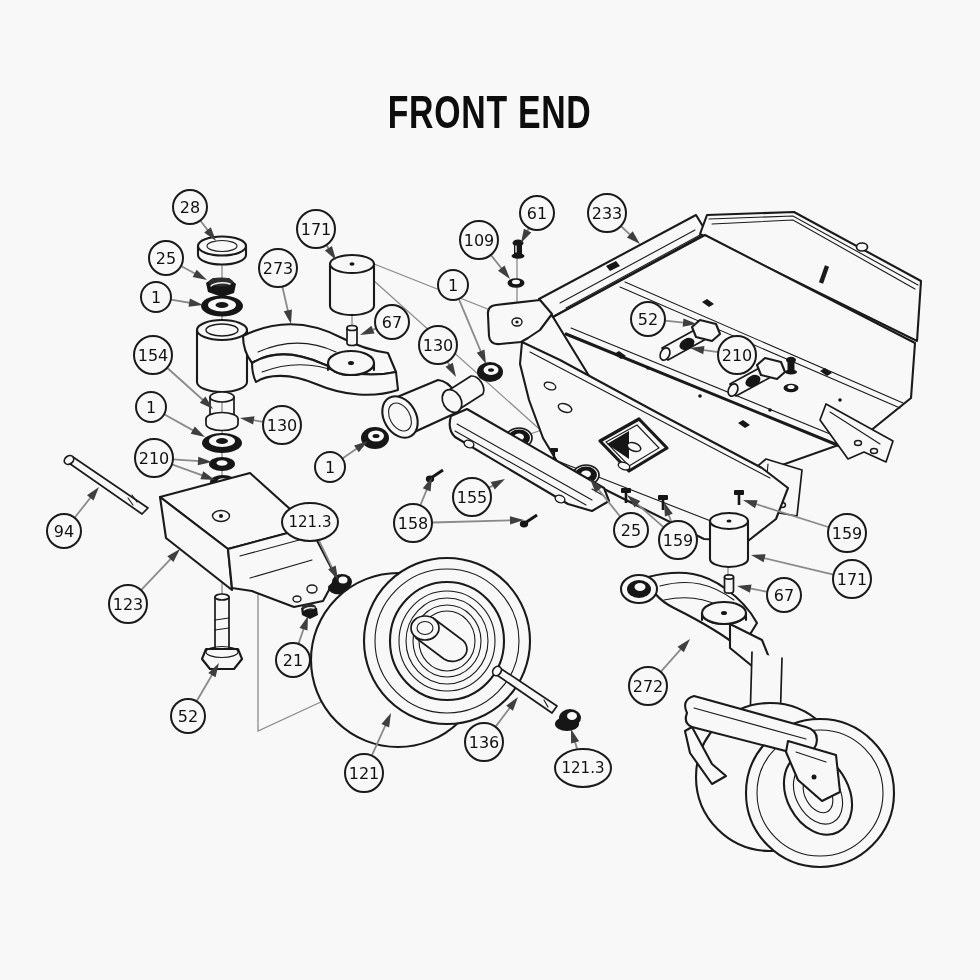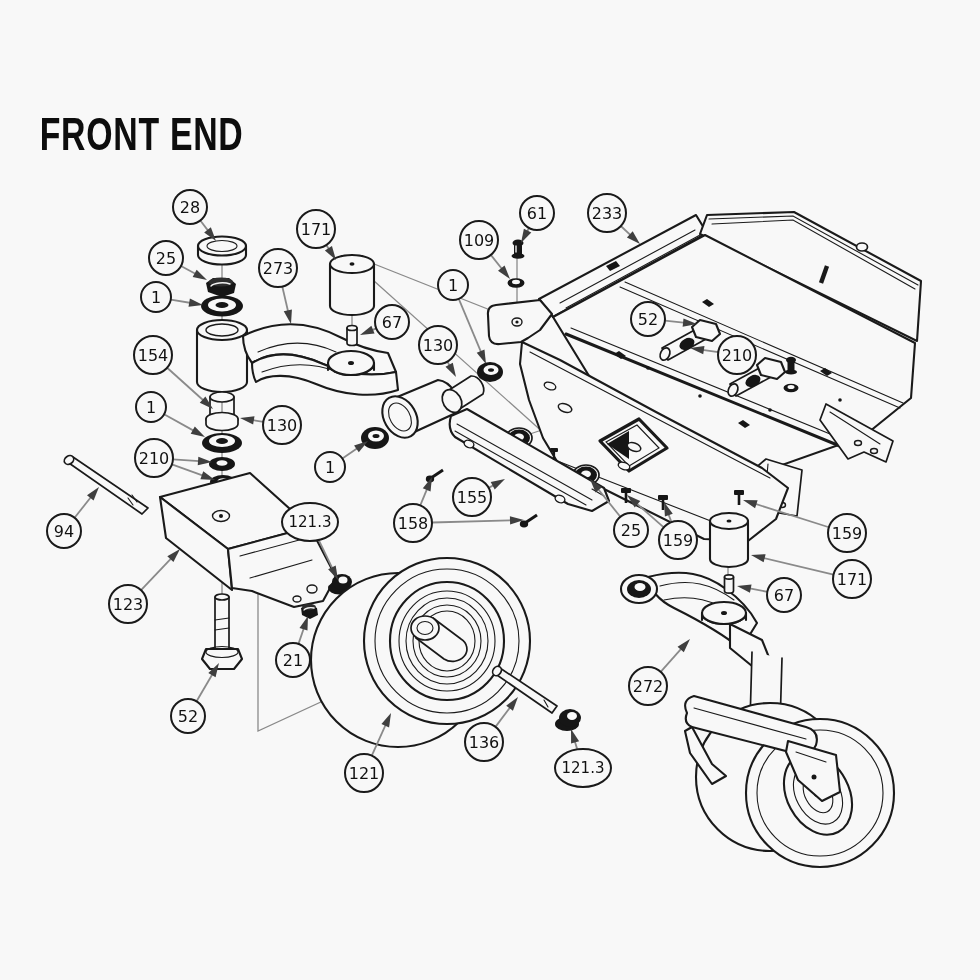--- a/index.html
+++ b/index.html
@@ -1,19 +1,19 @@
 <!DOCTYPE html>
 <html><head>
 <meta charset="utf-8">
 <style>
   html,body{margin:0;padding:0;}
   body{width:980px;height:980px;background:#f8f8f8;position:relative;overflow:hidden;
        font-family:"DejaVu Sans","Liberation Sans",sans-serif;}
   .stage{position:absolute;inset:0;}
-  .title-wrap{position:absolute;top:84px;left:0;width:100%;text-align:left;margin-top:22px;}
+  .title-wrap{position:absolute;top:84px;left:0;width:100%;text-align:center;}
   .title-wrap span{display:inline-block;transform:scaleX(0.72);transform-origin:center;
        font-family:"Liberation Sans",sans-serif;font-weight:bold;font-size:47px;
        letter-spacing:1px;color:#0d0d0d;white-space:nowrap;}
   svg{position:absolute;left:0;top:0;}
   .ln{fill:#f8f8f8;stroke:#1a1a1a;stroke-width:2.1;stroke-linejoin:round;stroke-linecap:round;}
   .ln2{fill:#f8f8f8;stroke:#1a1a1a;stroke-width:1.7;stroke-linejoin:round;stroke-linecap:round;}
   .thin{fill:none;stroke:#1a1a1a;stroke-width:1.1;stroke-linecap:round;}
   .thick{fill:none;stroke:#1a1a1a;stroke-width:3;stroke-linecap:round;}
   .dk{fill:#161616;stroke:none;}
   .hole{fill:#f8f8f8;stroke:#1a1a1a;stroke-width:1.4;}

